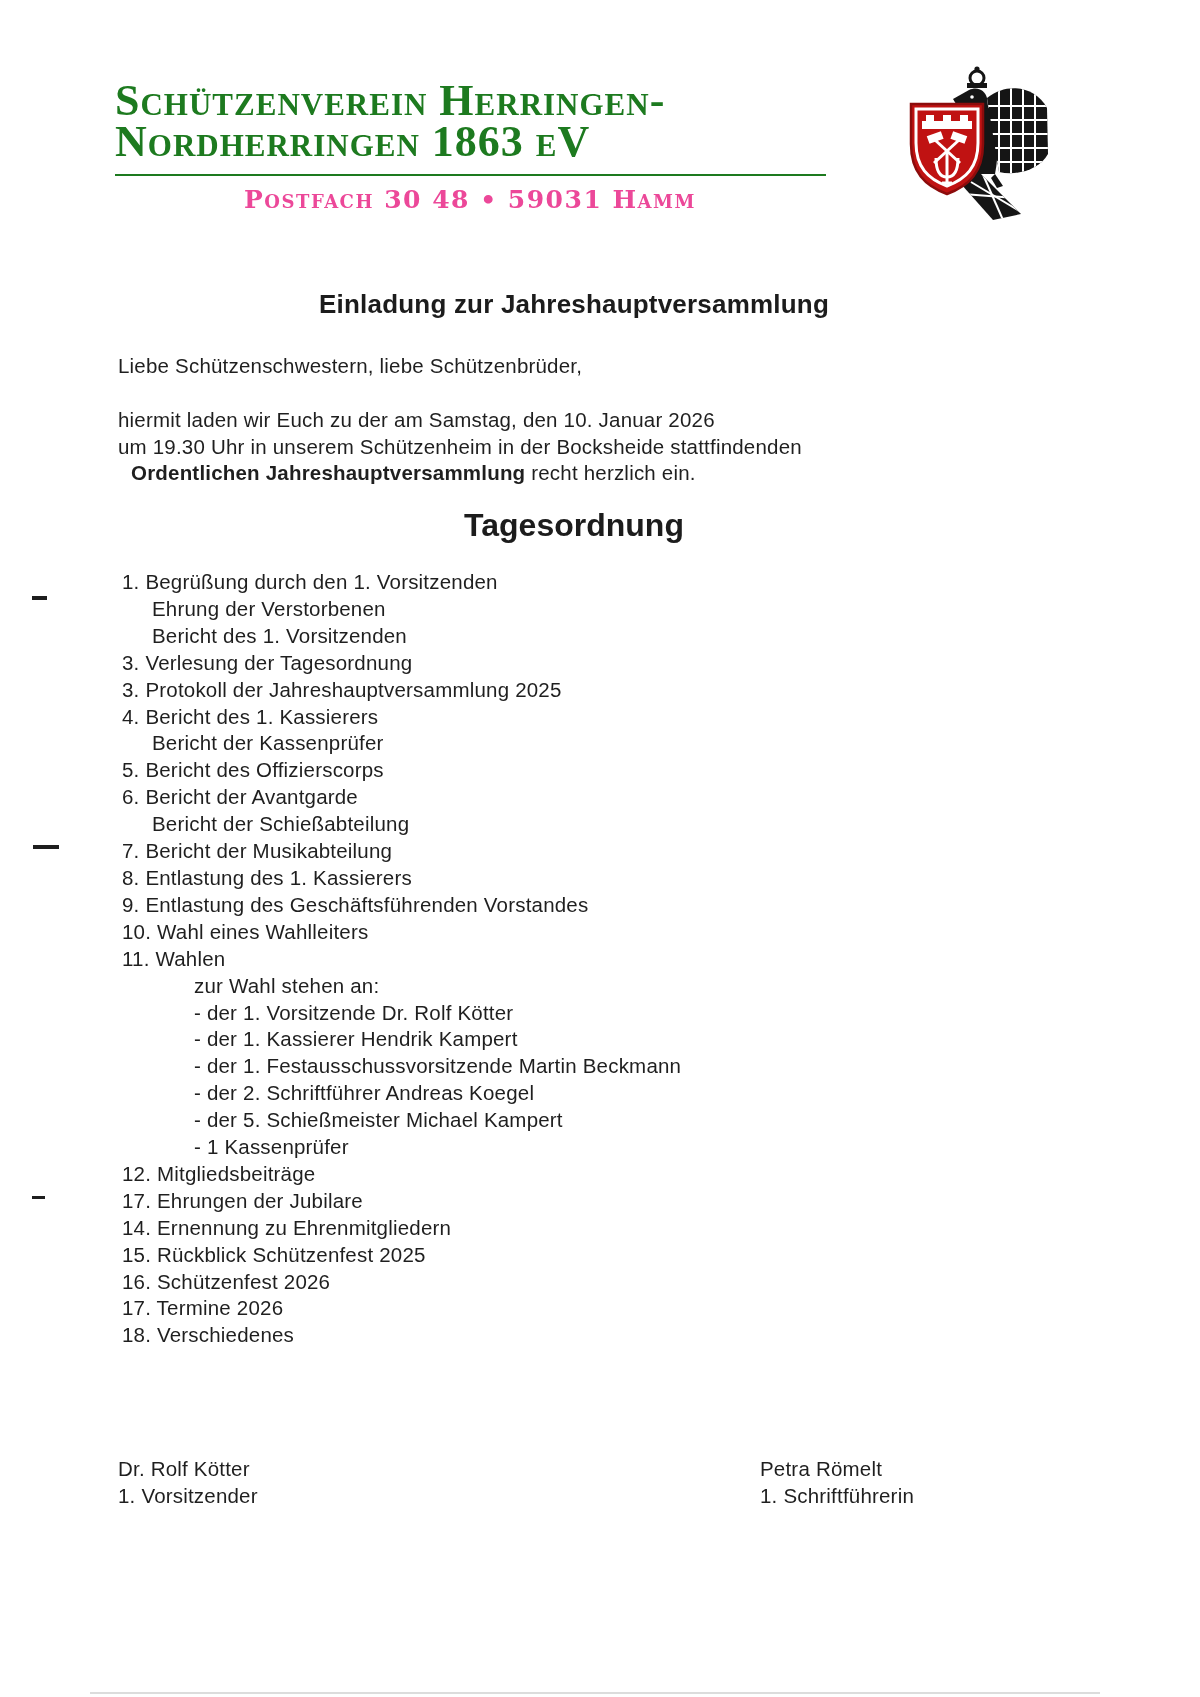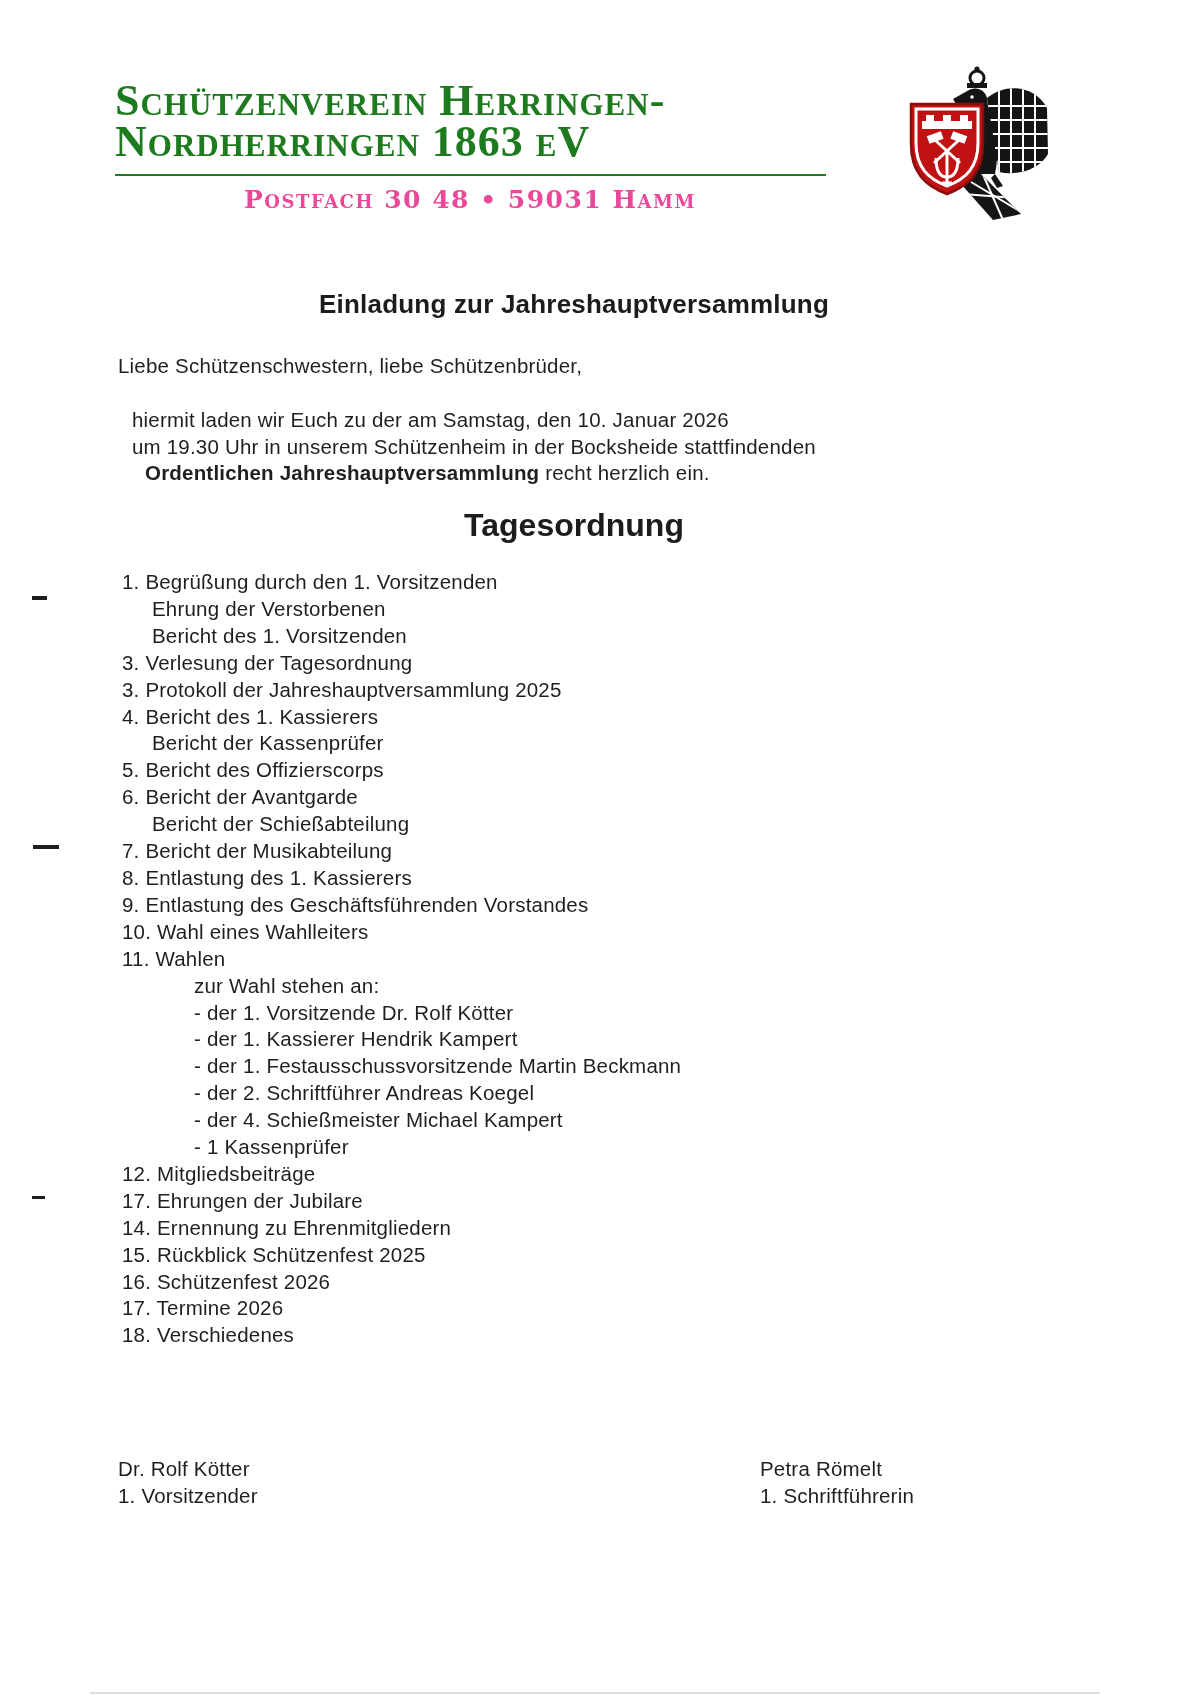--- a/index.html
+++ b/index.html
@@ -48,21 +48,21 @@
     color:#1c1c1c;letter-spacing:0.2px;
     white-space:nowrap;
     margin-top:20px;
   }
   .greeting{
     position:absolute;left:118px;top:352px;
     font-size:20.5px;line-height:27px;letter-spacing:0.2px;
     white-space:nowrap;
   }
   .intro{
-    position:absolute;left:132px;top:407px;
+    position:absolute;left:118px;top:407px;
     font-size:20.5px;line-height:26.5px;letter-spacing:0.2px;
     white-space:nowrap;
   }
   .intro .b{font-weight:bold;margin-left:13px;}
   .agenda-title{
     position:absolute;left:118px;top:512px;width:912px;
     text-align:center;
     font-weight:bold;font-size:32px;line-height:27px;
     color:#1c1c1c;
     white-space:nowrap;
@@ -199,21 +199,21 @@
       <div class="agenda-line indent-0">7. Bericht der Musikabteilung</div>
       <div class="agenda-line indent-0">8. Entlastung des 1. Kassierers</div>
       <div class="agenda-line indent-0">9. Entlastung des Geschäftsführenden Vorstandes</div>
       <div class="agenda-line indent-0">10. Wahl eines Wahlleiters</div>
       <div class="agenda-line indent-0">11. Wahlen</div>
       <div class="agenda-line indent-2">zur Wahl stehen an:</div>
       <div class="agenda-line indent-2">- der 1. Vorsitzende Dr. Rolf Kötter</div>
       <div class="agenda-line indent-2">- der 1. Kassierer Hendrik Kampert</div>
       <div class="agenda-line indent-2">- der 1. Festausschussvorsitzende Martin Beckmann</div>
       <div class="agenda-line indent-2">- der 2. Schriftführer Andreas Koegel</div>
-      <div class="agenda-line indent-2">- der 4. Schießmeister Michael Kampert</div>
+      <div class="agenda-line indent-2">- der 5. Schießmeister Michael Kampert</div>
       <div class="agenda-line indent-2">- 1 Kassenprüfer</div>
       <div class="agenda-line indent-0">12. Mitgliedsbeiträge</div>
       <div class="agenda-line indent-0">17. Ehrungen der Jubilare</div>
       <div class="agenda-line indent-0">14. Ernennung zu Ehrenmitgliedern</div>
       <div class="agenda-line indent-0">15. Rückblick Schützenfest 2025</div>
       <div class="agenda-line indent-0">16. Schützenfest 2026</div>
       <div class="agenda-line indent-0">17. Termine 2026</div>
       <div class="agenda-line indent-0">18. Verschiedenes</div>
     </div>
 

